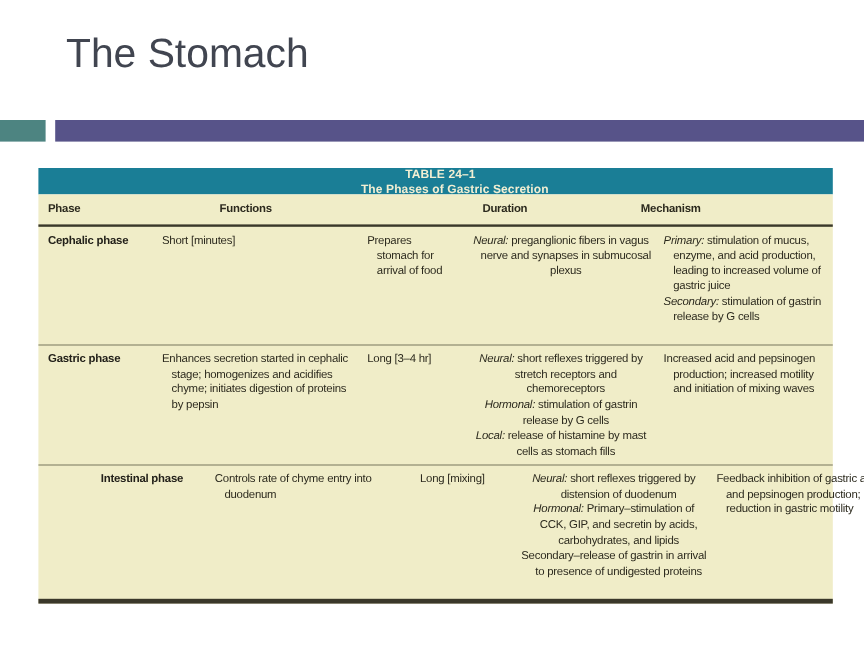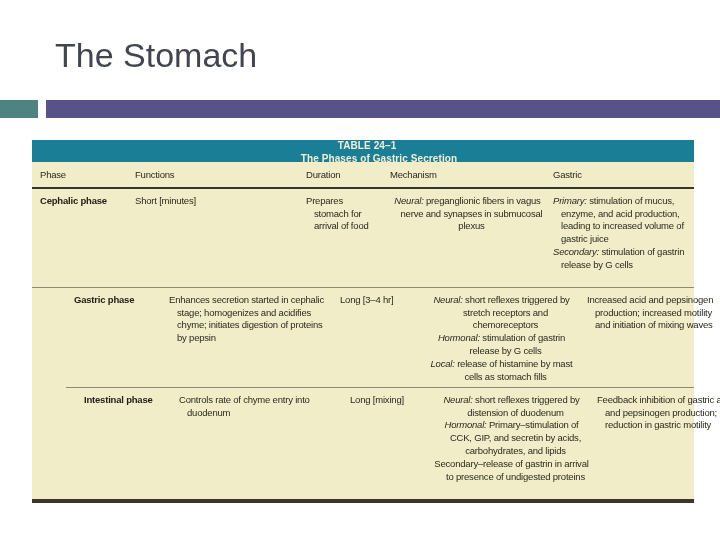--- a/index.html
+++ b/index.html
@@ -6,21 +6,21 @@
   body {
     width:720px; height:540px;
     background:#ffffff;
     font-family:"Liberation Sans", sans-serif;
     position:relative; overflow:hidden;
   }
   .slide { position:absolute; inset:0; background:#ffffff; }
 
   
   .slide-title {
-    position:absolute; left:55px; top:36px;
+    position:absolute; left:55px; top:26px;
     font-size:34px; font-weight:400; color:#414550;
     letter-spacing:0px; margin:0;
   }
 
   
   .accent-square {
     position:absolute; left:0; top:100px; width:38px; height:18px;
     background:#4d8481;
   }
   .accent-bar {
@@ -40,28 +40,29 @@
     font-weight:bold; font-size:10px; letter-spacing:0.1px;flex-direction:column;
   }
   .t-head .t-sub { margin-left:24px; }
   .t-body { background:#f0edc8; border-bottom:4px solid #3a382a; }
 
   .grid5 {
     display:grid;
     grid-template-columns:103px 171px 84px 163px 141px;
   }
   .colhead {
-    font-weight:normal; padding:7px 0 5px;
+    font-weight:bold; padding:7px 0 5px;
     border-bottom:2.5px solid #3a382a;
+    gap:48px;
   }
   .colhead .ch:first-child { padding-left:8px; }
 
   .trow { border-bottom:1px solid #8b8a70; padding-top:6px; }
   .trow:nth-of-type(1) { min-height:92px; }
-  .trow:nth-of-type(2) { min-height:93px;margin-left:34px; }
+  .trow:nth-of-type(2) { min-height:93px; }
   .trow:nth-of-type(3) { min-height:105px;padding-left:44px; }
   .trow:last-of-type { border-bottom:none; }
 
   .cell { padding-right:14px; }
   .cell.phase { font-weight:bold; padding-left:8px; color:#23211a; }
   .cell.actions { padding-right:4px; }
   .cell.mech { padding-right:8px;text-align:center; }
   .seg { padding-left:8px; text-indent:-8px; }
   .lead { font-style:italic; }
 </style>

